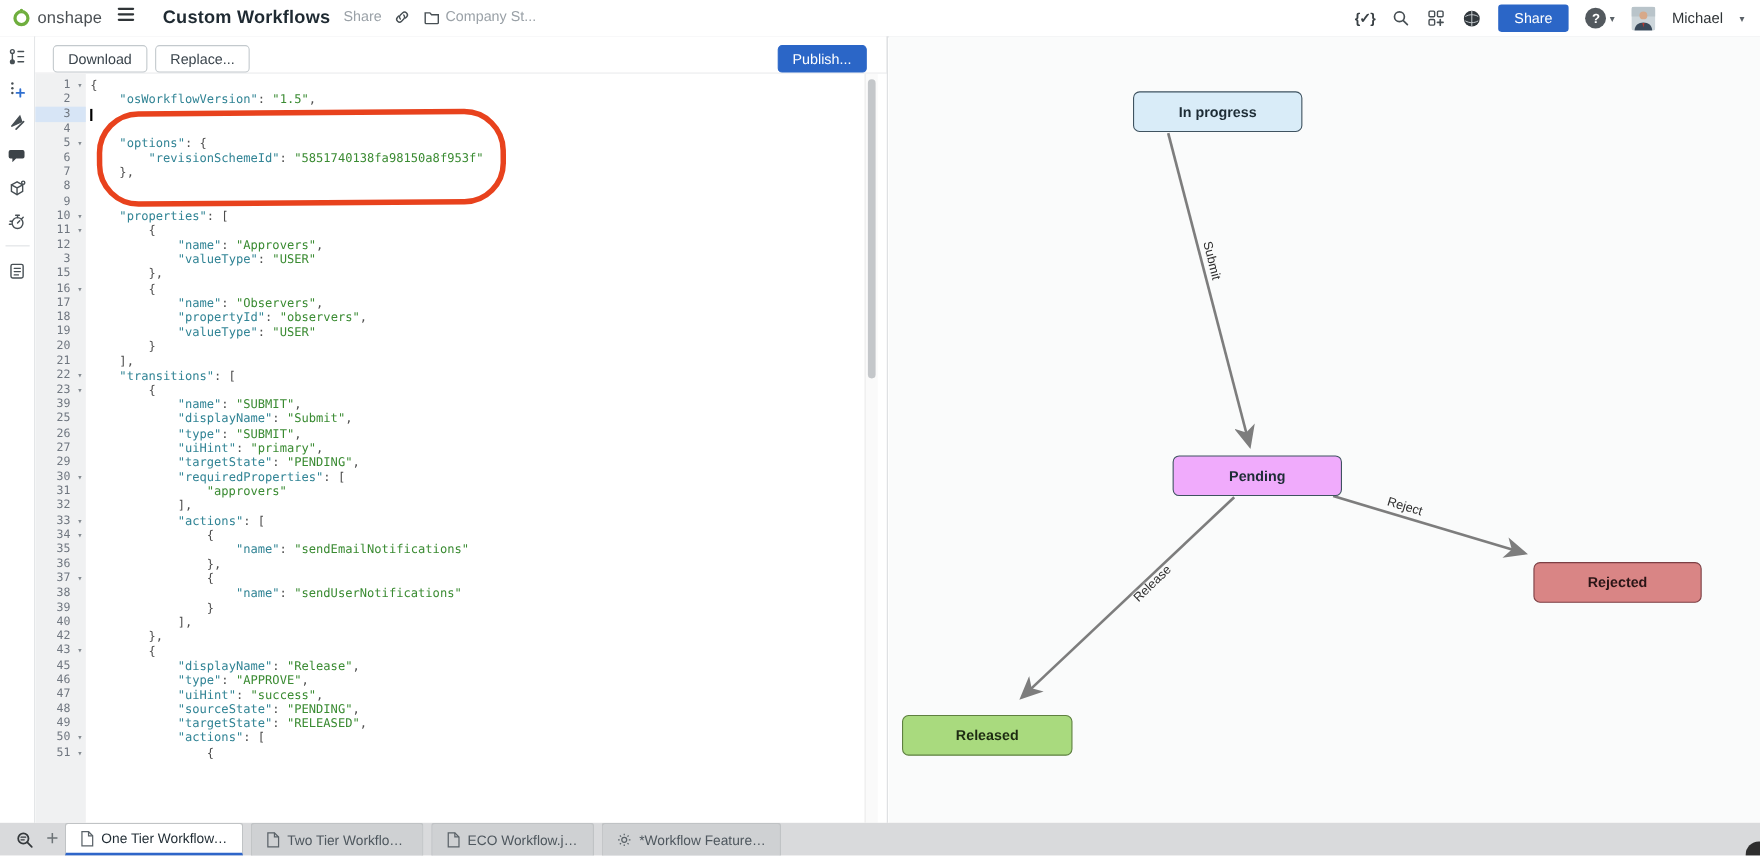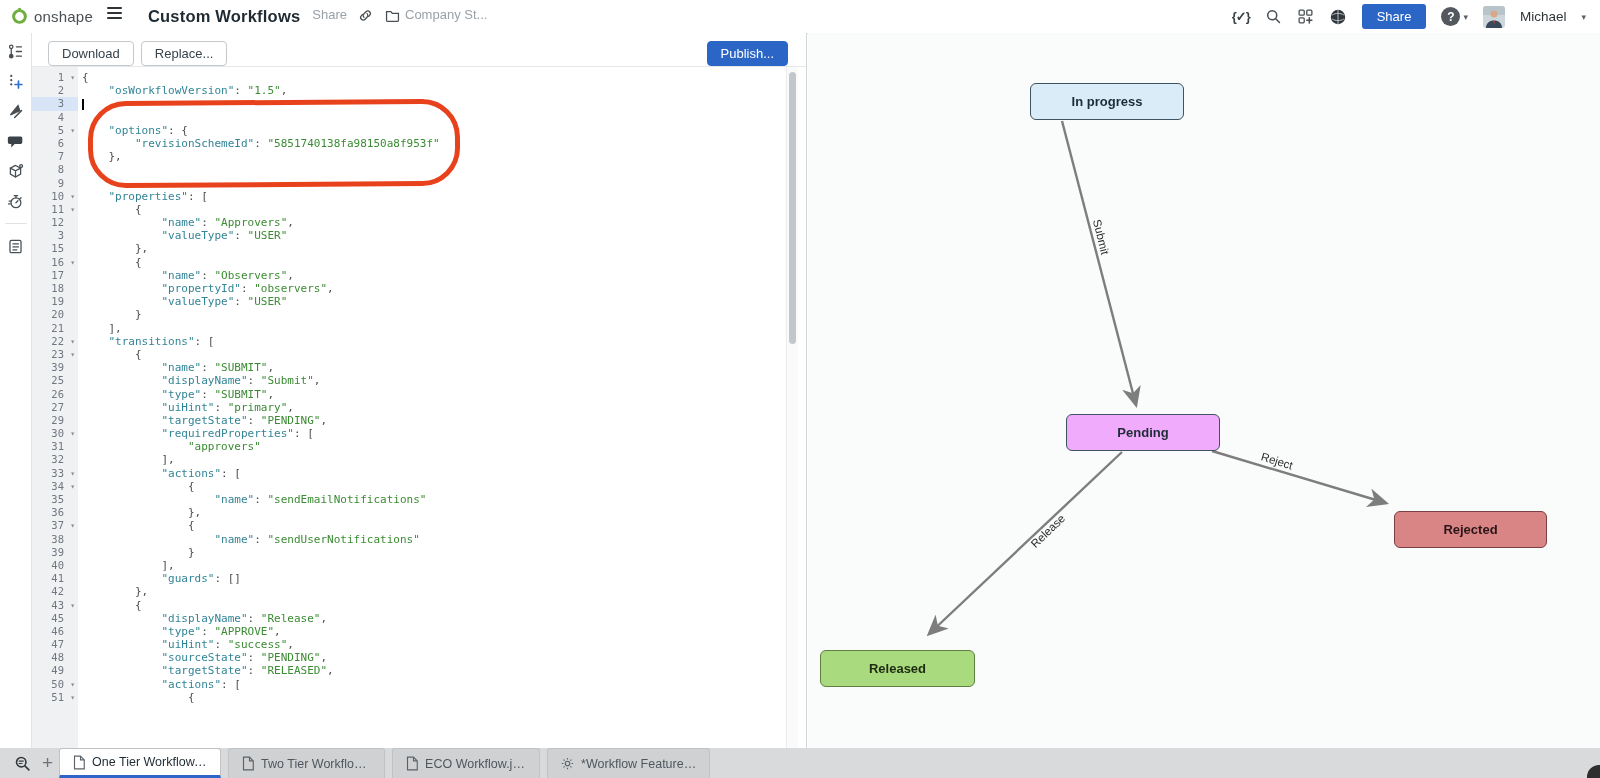--- a/index.html
+++ b/index.html
@@ -233,21 +233,20 @@
           <div class="cl"><span class="g">31</span><span class="c"><span class="">                </span><span class="tk-s">"approvers"</span></span></div>
           <div class="cl"><span class="g">32</span><span class="c"><span class="">            </span><span class="tk-p">],</span></span></div>
           <div class="cl"><span class="g">33<span class="fold">▾</span></span><span class="c"><span class="">            </span><span class="tk-k">"actions"</span><span class="tk-p">: [</span></span></div>
           <div class="cl"><span class="g">34<span class="fold">▾</span></span><span class="c"><span class="">                </span><span class="tk-p">{</span></span></div>
           <div class="cl"><span class="g">35</span><span class="c"><span class="">                    </span><span class="tk-k">"name"</span><span class="tk-p">: </span><span class="tk-s">"sendEmailNotifications"</span></span></div>
           <div class="cl"><span class="g">36</span><span class="c"><span class="">                </span><span class="tk-p">},</span></span></div>
           <div class="cl"><span class="g">37<span class="fold">▾</span></span><span class="c"><span class="">                </span><span class="tk-p">{</span></span></div>
           <div class="cl"><span class="g">38</span><span class="c"><span class="">                    </span><span class="tk-k">"name"</span><span class="tk-p">: </span><span class="tk-s">"sendUserNotifications"</span></span></div>
           <div class="cl"><span class="g">39</span><span class="c"><span class="">                </span><span class="tk-p">}</span></span></div>
           <div class="cl"><span class="g">40</span><span class="c"><span class="">            </span><span class="tk-p">],</span></span></div>
-          <div class="cl"><span class="g">41</span><span class="c"><span class="">            </span><span class="tk-k">"guards"</span><span class="tk-p">: []</span></span></div>
           <div class="cl"><span class="g">42</span><span class="c"><span class="">        </span><span class="tk-p">},</span></span></div>
           <div class="cl"><span class="g">43<span class="fold">▾</span></span><span class="c"><span class="">        </span><span class="tk-p">{</span></span></div>
           <div class="cl"><span class="g">45</span><span class="c"><span class="">            </span><span class="tk-k">"displayName"</span><span class="tk-p">: </span><span class="tk-s">"Release"</span><span class="tk-p">,</span></span></div>
           <div class="cl"><span class="g">46</span><span class="c"><span class="">            </span><span class="tk-k">"type"</span><span class="tk-p">: </span><span class="tk-s">"APPROVE"</span><span class="tk-p">,</span></span></div>
           <div class="cl"><span class="g">47</span><span class="c"><span class="">            </span><span class="tk-k">"uiHint"</span><span class="tk-p">: </span><span class="tk-s">"success"</span><span class="tk-p">,</span></span></div>
           <div class="cl"><span class="g">48</span><span class="c"><span class="">            </span><span class="tk-k">"sourceState"</span><span class="tk-p">: </span><span class="tk-s">"PENDING"</span><span class="tk-p">,</span></span></div>
           <div class="cl"><span class="g">49</span><span class="c"><span class="">            </span><span class="tk-k">"targetState"</span><span class="tk-p">: </span><span class="tk-s">"RELEASED"</span><span class="tk-p">,</span></span></div>
           <div class="cl"><span class="g">50<span class="fold">▾</span></span><span class="c"><span class="">            </span><span class="tk-k">"actions"</span><span class="tk-p">: [</span></span></div>
           <div class="cl"><span class="g">51<span class="fold">▾</span></span><span class="c"><span class="">                </span><span class="tk-p">{</span></span></div>
         </div>

